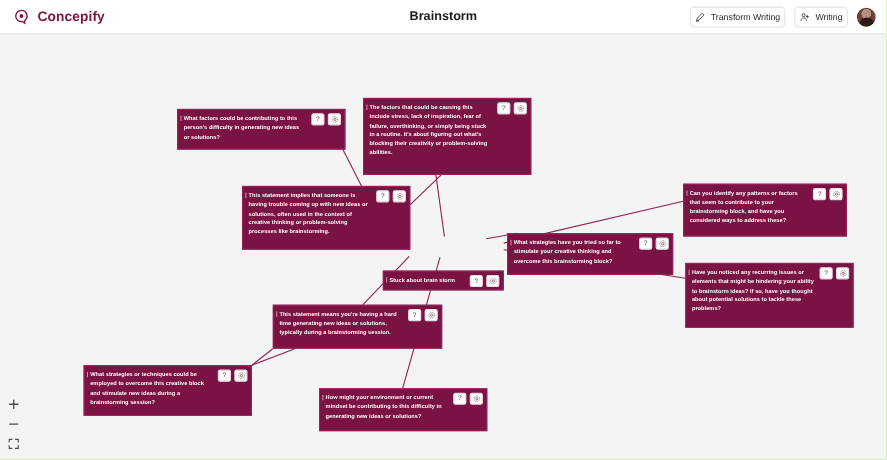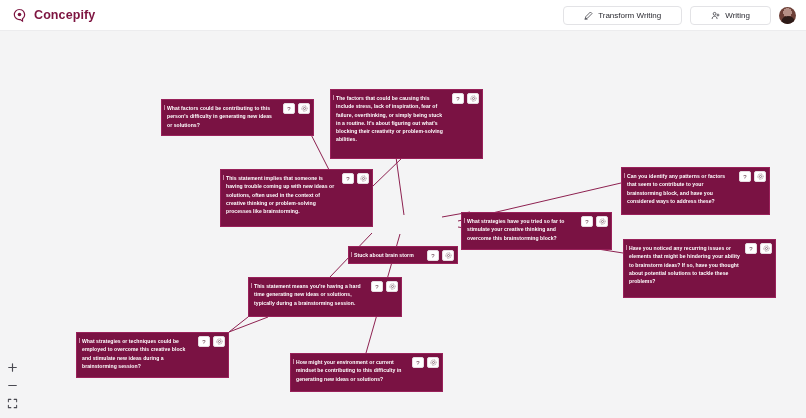--- a/index.html
+++ b/index.html
@@ -67,21 +67,21 @@
     gap: 8px;
     margin-right: 10px;
     z-index: 2;
   }
 
   .hbtn {
     display: flex;
     align-items: center;
     gap: 5px;
     height: 19px;
-    padding: 0 20px;
+    padding: 0 4px;
     background: #ffffff;
     border: 1px solid #e3e3e6;
     border-radius: 4px;
     font-size: 8px;
     color: #2a2a31;
     cursor: pointer;
     white-space: nowrap;
   }
   .hbtn svg { display: block; }
 
@@ -223,20 +223,21 @@
     <div class="brand">
       <span class="brand-logo">
         <svg width="15" height="15" viewBox="0 0 16 16">
           <path d="M8 1.6a5.4 5.4 0 0 1 3.2 9.75L11.2 14 8.9 12.3A5.4 5.4 0 1 1 8 1.6z" fill="none" stroke="#7d1440" stroke-width="1.3"></path>
           <circle cx="8" cy="6.9" r="1.9" fill="#7d1440"></circle>
         </svg>
       </span>
       <span class="brand-name">Concepify</span>
     </div>
 
+    <div class="header-title">Brainstorm</div>
 
     <div class="header-actions">
 
       <button class="hbtn">
         <span>
           <svg width="9" height="9" viewBox="0 0 16 16">
             <path d="M11.4 1.8l2.8 2.8L6 12.8 2.2 13.8 3.2 10z" fill="none" stroke="#2a2a31" stroke-width="1.25" stroke-linejoin="round"></path>
             <path d="M1.6 14.6h4" stroke="#2a2a31" stroke-width="1.25" stroke-linecap="round"></path>
           </svg>
         </span>

